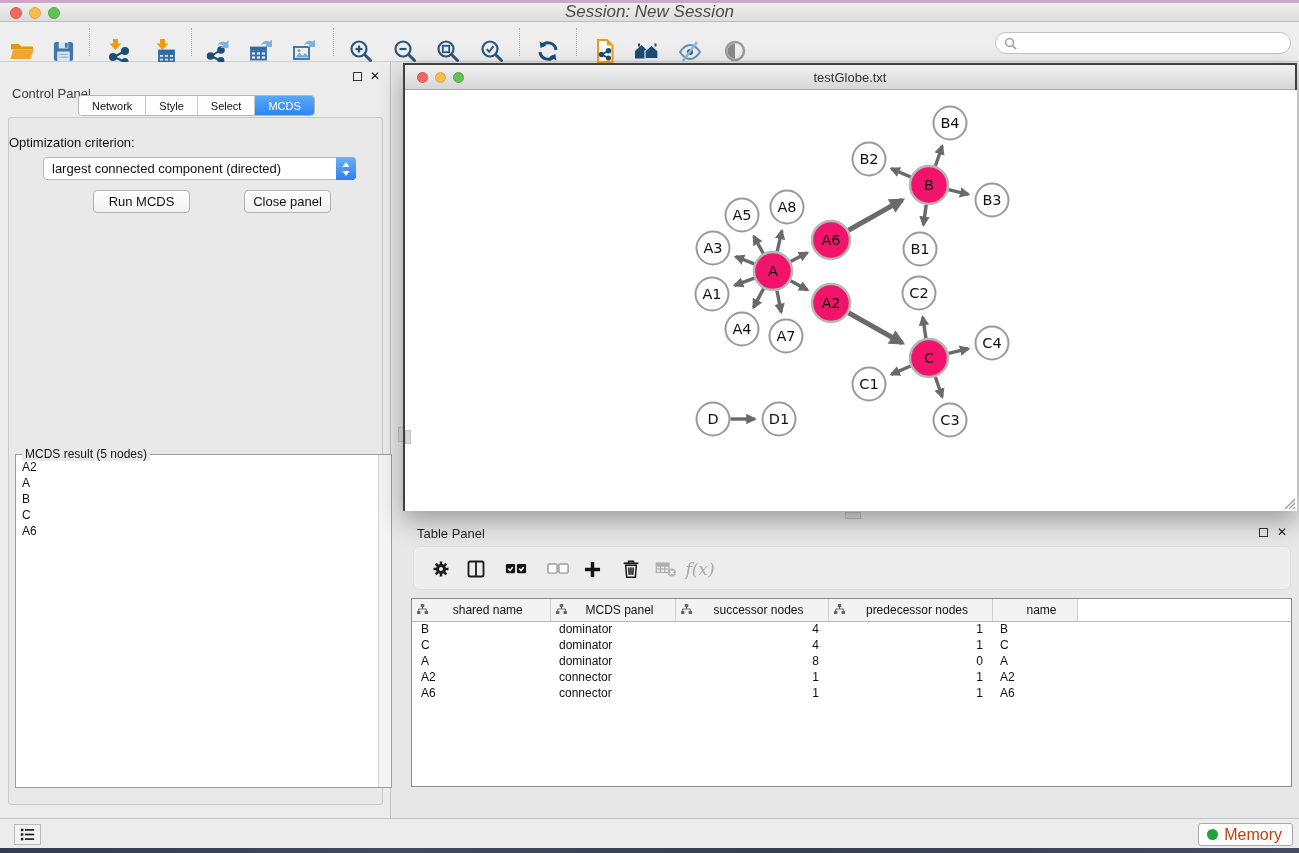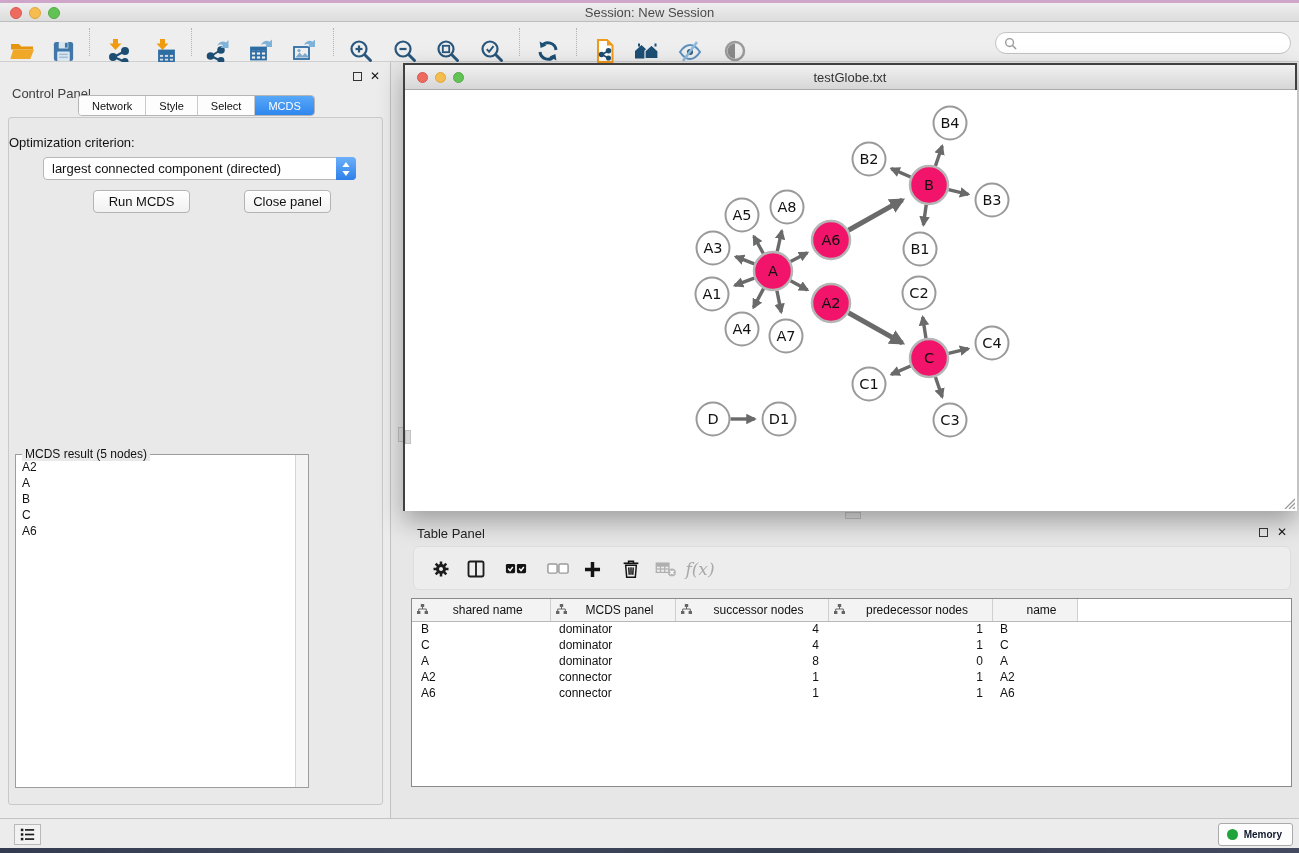--- a/index.html
+++ b/index.html
@@ -4,21 +4,21 @@
 <style>
   * { margin:0; padding:0; box-sizing:border-box; }
   html,body { width:1299px; height:853px; overflow:hidden; }
   body { font-family:"Liberation Sans","DejaVu Sans",sans-serif; background:#e7e7e7; position:relative; }
 
   
   .top-strip { position:absolute; left:0; top:0; width:1299px; height:3px; background:#cfa6c9; }
   .titlebar { position:absolute; left:0; top:3px; width:1299px; height:19px;
               background:linear-gradient(#efefef,#dcdcdc); border-bottom:1px solid #bdbdbd;
               display:flex; align-items:center; justify-content:center; }
-  .titlebar .title { font-size:13px; color:#4a4a4a; }
+  .titlebar .title { font-size:17px; color:#4a4a4a;font-style:italic; }
   .lights { position:absolute; left:10px; top:4px; display:flex; gap:7px; }
   .light { width:12px; height:12px; border-radius:50%; }
   .light.red { background:#ee6a5f; border:1px solid #d95750; }
   .light.yellow { background:#f5bd4f; border:1px solid #dfa73c; }
   .light.green { background:#61c354; border:1px solid #53ab46; }
 
   .toolbar { position:absolute; left:0; top:22px; width:1299px; height:40px; background:#eeeeee;
              border-bottom:1px solid #cfcfcf; }
   .tbtn { position:absolute; top:28px; width:34px; height:30px; margin-top:-14px; display:flex;
           align-items:center; justify-content:center; cursor:default; }
@@ -50,21 +50,21 @@
                border:1px solid #b7b7b7; border-radius:4px; display:flex; align-items:center; }
   .cp-select .val { flex:1; font-size:13px; color:#111; padding-left:8px; white-space:nowrap; overflow:hidden; }
   .cp-select .stepper { width:20px; height:23px; margin:-1px -1px -1px 0; border-radius:0 4px 4px 0;
                background:linear-gradient(#6cb0f9,#2d7fe9); display:flex; flex-direction:column;
                align-items:center; justify-content:center; gap:1px; }
   .btn { background:linear-gradient(#ffffff,#f1f1f1); border:1px solid #b4b4b4; border-radius:4px;
          font-size:13px; color:#111; height:23px; display:flex; align-items:center; justify-content:center; }
   .run-btn   { position:absolute; left:84px;  top:72px; width:97px; }
   .close-btn { position:absolute; left:195px; top:72px; width:87px;margin-left:40px; }
 
-  .mcds-box { position:absolute; left:6px; top:336px; width:294px; height:334px; border:1px solid #9d9d9d;
+  .mcds-box { position:absolute; left:6px; top:336px; width:377px; height:334px; border:1px solid #9d9d9d;
               background:#fff; }
   .mcds-legend { position:absolute; left:6px; top:-8px; background:#e9e9e9; padding:0 3px; font-size:12px; color:#111; }
   .mcds-list { position:absolute; left:1px; top:4px; bottom:1px; right:14px; overflow:hidden; }
   .mcds-list .list-item { font-size:12px; color:#111; line-height:16px; padding-left:5px; }
   .mcds-scroll { position:absolute; right:0; top:0; bottom:0; width:13px; background:#f4f4f4;
                  border-left:1px solid #d6d6d6; }
 
   
   .grip-v { position:absolute; left:398px; top:427px; width:9px; height:15px; background:#dedede; border:1px solid #c0c0c0; }
   .grip-h { position:absolute; left:845px; top:512px; width:16px; height:7px; background:#dedede; border:1px solid #c0c0c0; }
@@ -106,21 +106,21 @@
   .tp-tabs .seg { height:22px; border-radius:5px; }
 
   
   .statusbar { position:absolute; left:0; top:818px; width:1299px; height:30px; background:#ececec;
                border-top:1px solid #c3c3c3; }
   .sb-left-btn { position:absolute; left:14px; top:5px; width:27px; height:21px; background:#f2f2f2;
                  border:1px solid #b9b9b9; display:flex; align-items:center; justify-content:center; }
   .memory-btn { position:absolute; right:6px; top:4px; height:23px; padding:0 10px 0 8px; background:#fdfdfd;
                 border:1px solid #aaa; border-radius:3px; display:flex; align-items:center; gap:6px; }
   .memory-btn .dot { width:11px; height:11px; border-radius:50%; background:#1ea43a; }
-  .memory-btn .lbl { font-size:10px; color:#0f172a;font-weight:bold; }
+  .memory-btn .lbl { font-size:16px; color:#c2410c; }
   .bottom-strip { position:absolute; left:0; top:848px; width:1299px; height:5px;
                   background:linear-gradient(90deg,#333b50,#41495e 30%,#363e52 60%,#444a60); }
 </style>
 </head>
 <body>
 
 <div class="top-strip"></div>
 
 <div class="titlebar">
   <div class="lights">

